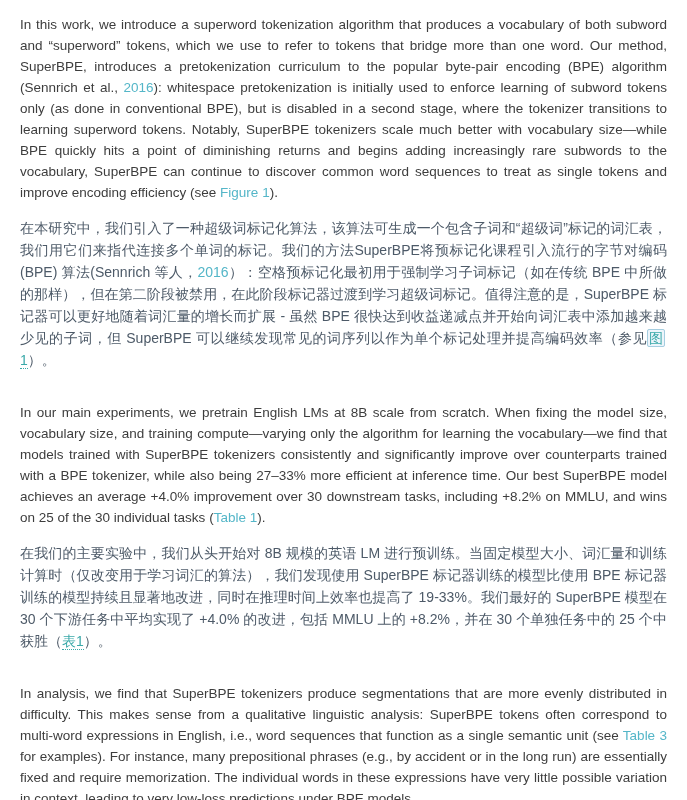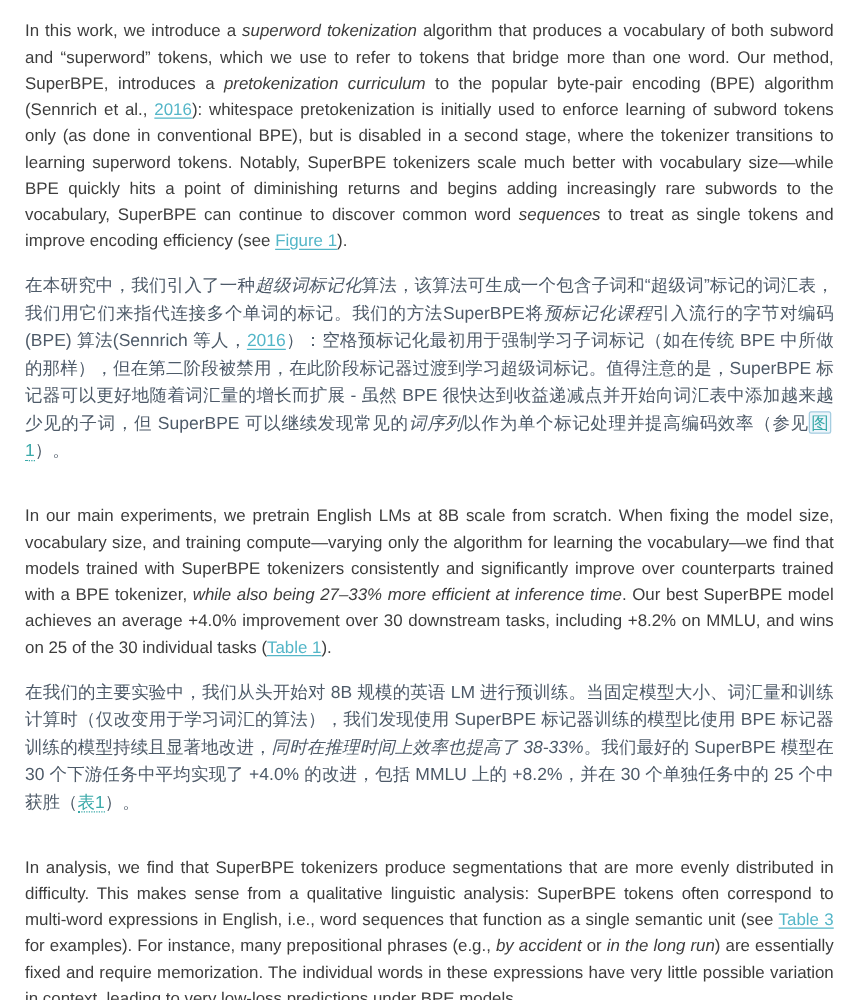--- a/index.html
+++ b/index.html
@@ -28,25 +28,24 @@
     line-height: 21px;
     margin-bottom: 14px;
   }
   p.zh {
     color: var(--text-zh, #4d5a68);
     font-size: 14px;
     line-height: 22px;
     margin-bottom: 31px;
   }
   p.zh:last-child { margin-bottom: 0; }
-  .it { font-style: italic; }
+  .it { }
   .bd { font-weight: normal; }
   .lnk {
     color: var(--link, #54b6c8);
-    text-decoration: underline;
     text-underline-offset: 2px;
     cursor: pointer;
     margin-top: 44px;
   }
   .ref {
     color: var(--ref, #3aa9a9);
     border-bottom: 1px dotted var(--ref, #3aa9a9);
     cursor: pointer;
   }
   .boxed {
@@ -57,15 +56,15 @@
     border-radius: 2px;
   }
 </style>
 </head>
 <body>
 
 <main id="doc">
     <p class="para en"><span>In this work, we introduce a </span><span class="it">superword tokenization</span><span> algorithm that produces a vocabulary of both subword and “superword” tokens, which we use to refer to tokens that bridge more than one word. Our method, </span><span class="bd">SuperBPE,</span><span> introduces a </span><span class="it">pretokenization curriculum</span><span> to the popular byte-pair encoding (BPE) algorithm (Sennrich et al., </span><span class="lnk">2016</span><span>): whitespace pretokenization is initially used to enforce learning of subword tokens only (as done in conventional BPE), but is disabled in a second stage, where the tokenizer transitions to learning superword tokens. Notably, SuperBPE tokenizers scale much better with vocabulary size—while BPE quickly hits a point of diminishing returns and begins adding increasingly rare subwords to the vocabulary, SuperBPE can continue to discover common word </span><span class="it">sequences</span><span> to treat as single tokens and improve encoding efficiency (see </span><span class="lnk">Figure 1</span><span>).</span></p>
     <p class="para zh"><span>在本研究中，我们引入了一种</span><span class="it">超级词标记化</span><span>算法，该算法可生成一个包含子词和“超级词”标记的词汇表，我们用它们来指代连接多个单词的标记。我们的方法</span><span class="bd">SuperBPE</span><span>将</span><span class="it">预标记化课程</span><span>引入流行的字节对编码 (BPE) 算法(Sennrich 等人，</span><span class="lnk">2016</span><span>）：空格预标记化最初用于强制学习子词标记（如在传统 BPE 中所做的那样），但在第二阶段被禁用，在此阶段标记器过渡到学习超级词标记。值得注意的是，SuperBPE 标记器可以更好地随着词汇量的增长而扩展 - 虽然 BPE 很快达到收益递减点并开始向词汇表中添加越来越少见的子词，但 SuperBPE 可以继续发现常见的</span><span class="it">词序列</span><span>以作为单个标记处理并提高编码效率（参见</span><span class="ref boxed">图</span><span class="ref">1</span><span>）。</span></p>
     <p class="para en"><span>In our main experiments, we pretrain English LMs at 8B scale from scratch. When fixing the model size, vocabulary size, and training compute—varying only the algorithm for learning the vocabulary—we find that models trained with SuperBPE tokenizers consistently and significantly improve over counterparts trained with a BPE tokenizer, </span><span class="it">while also being 27–33% more efficient at inference time</span><span>. Our best SuperBPE model achieves an average +4.0% improvement over 30 downstream tasks, including +8.2% on MMLU, and wins on 25 of the 30 individual tasks (</span><span class="lnk">Table 1</span><span>).</span></p>
-    <p class="para zh"><span>在我们的主要实验中，我们从头开始对 8B 规模的英语 LM 进行预训练。当固定模型大小、词汇量和训练计算时（仅改变用于学习词汇的算法），我们发现使用 SuperBPE 标记器训练的模型比使用 BPE 标记器训练的模型持续且显著地改进，</span><span class="it">同时在推理时间上效率也提高了 38-33%</span><span>。我们最好的 SuperBPE 模型在 30 个下游任务中平均实现了 +4.0% 的改进，包括 MMLU 上的 +8.2%，并在 30 个单独任务中的 25 个中获胜（</span><span class="ref">表1</span><span>）。</span></p>
+    <p class="para zh"><span>在我们的主要实验中，我们从头开始对 8B 规模的英语 LM 进行预训练。当固定模型大小、词汇量和训练计算时（仅改变用于学习词汇的算法），我们发现使用 SuperBPE 标记器训练的模型比使用 BPE 标记器训练的模型持续且显著地改进，</span><span class="it">同时在推理时间上效率也提高了 19-33%</span><span>。我们最好的 SuperBPE 模型在 30 个下游任务中平均实现了 +4.0% 的改进，包括 MMLU 上的 +8.2%，并在 30 个单独任务中的 25 个中获胜（</span><span class="ref">表1</span><span>）。</span></p>
     <p class="para en"><span>In analysis, we find that SuperBPE tokenizers produce segmentations that are more evenly distributed in difficulty. This makes sense from a qualitative linguistic analysis: SuperBPE tokens often correspond to multi-word expressions in English, i.e., word sequences that function as a single semantic unit (see </span><span class="lnk">Table 3</span><span> for examples). For instance, many prepositional phrases (e.g., </span><span class="it">by accident</span><span> or </span><span class="it">in the long run</span><span>) are essentially fixed and require memorization. The individual words in these expressions have very little possible variation in context, leading to very low-loss predictions under BPE models.</span></p>
   </main>
 
 </body></html>

